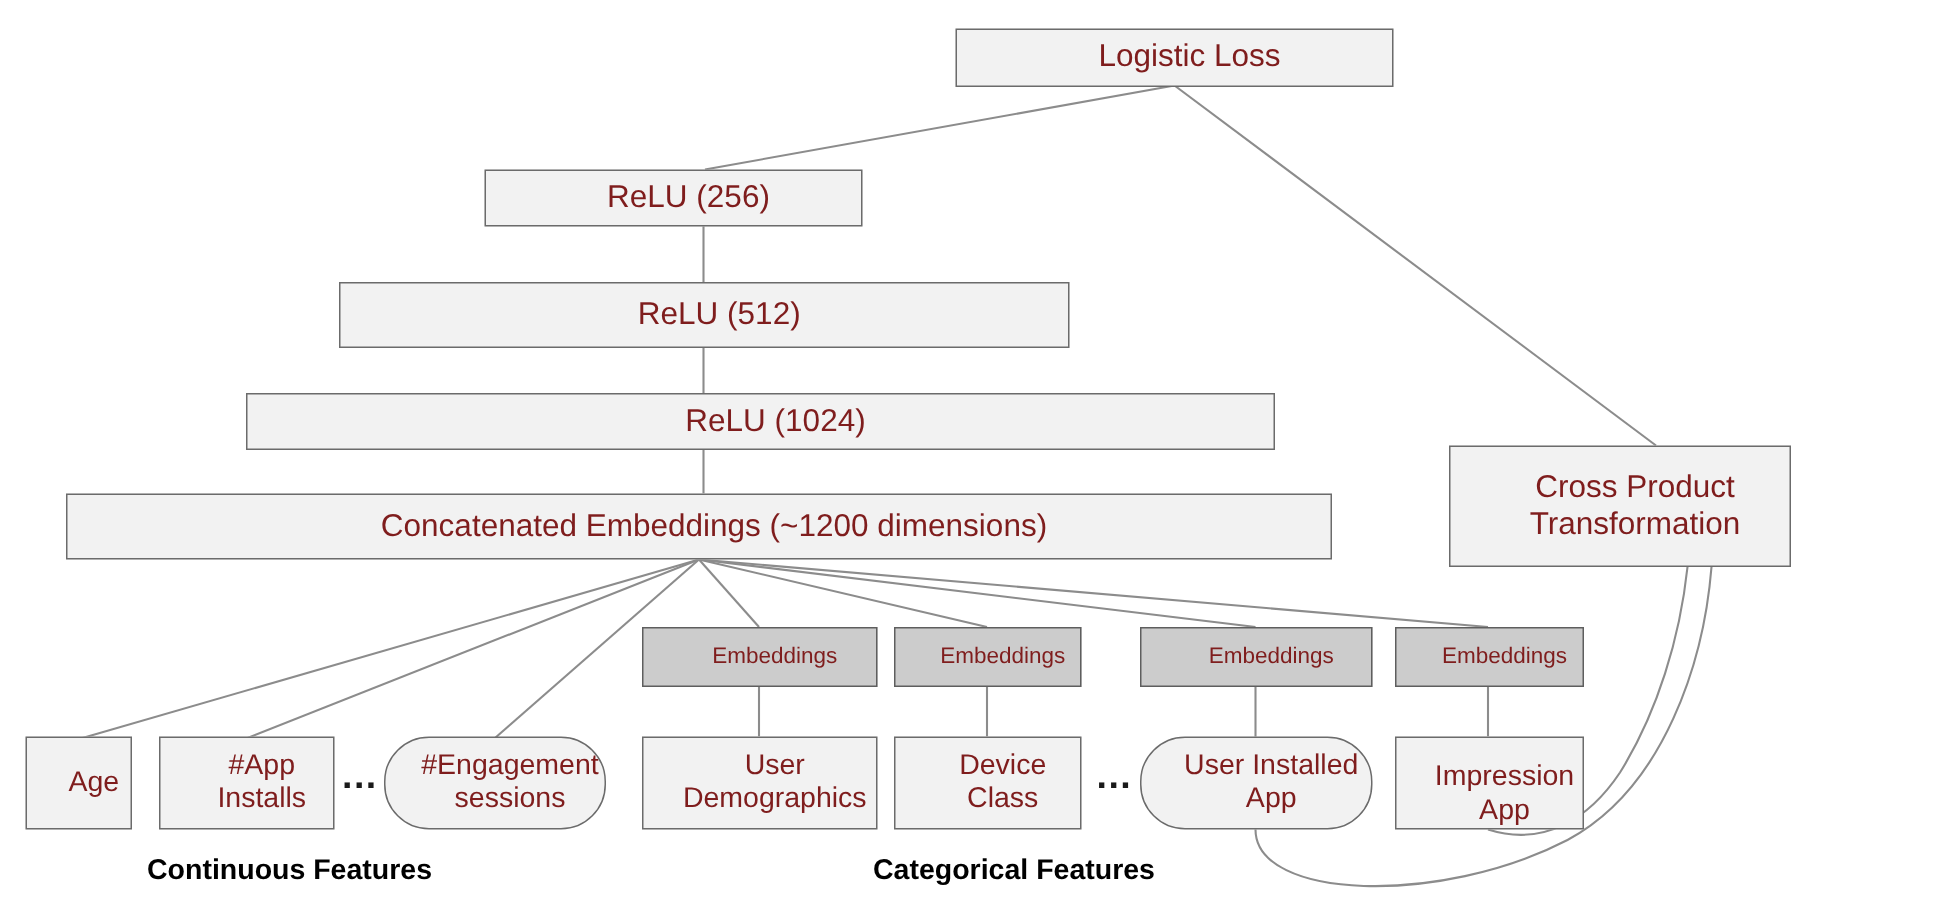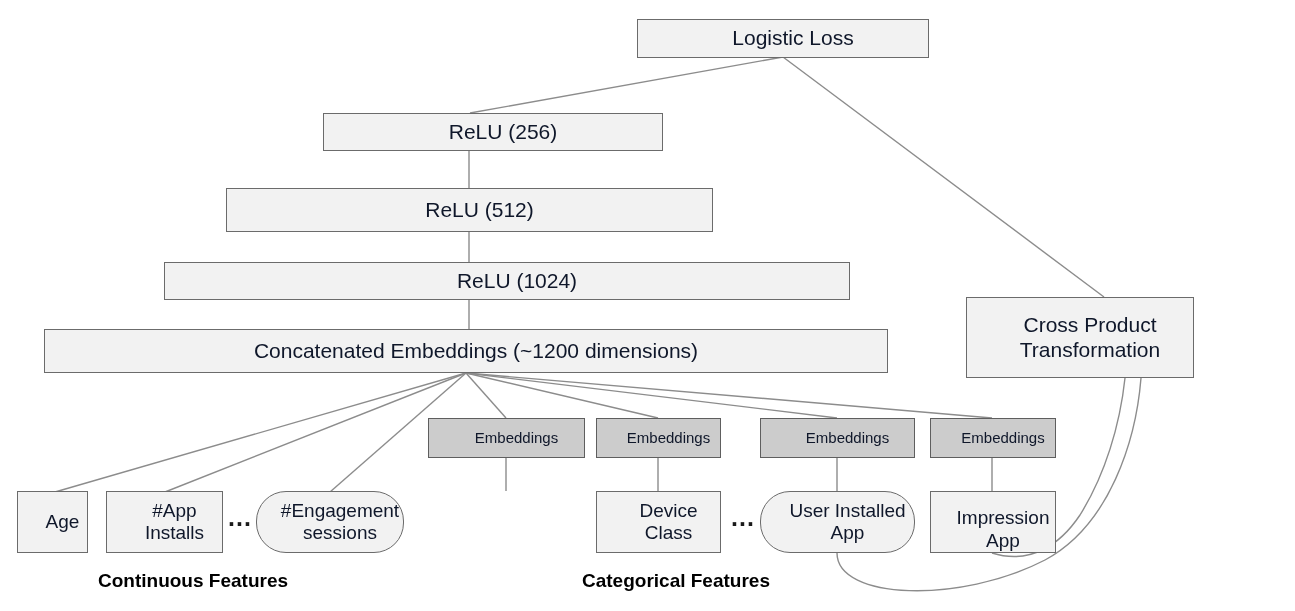--- a/index.html
+++ b/index.html
@@ -32,21 +32,21 @@
   }
   .node {
     position: absolute;
     box-sizing: border-box;
     background: #f2f2f2;
     border: 1.6px solid #6b6b6b;
     display: flex;
     align-items: center;
     justify-content: center;
     text-align: center;
-    color: #0f172a;
+    color: #7f1d1d;
     line-height: 1.18;
     padding-left: 20px;
   }
   .node.dark {
     background: #cccccc;
     border: 1.6px solid #5e5e5e;
   }
   .lbl {
     display: block;
     white-space: pre-line;
@@ -99,21 +99,21 @@
     <line x1="992" y1="458" x2="992" y2="491"></line>
 
     <path d="M 837 553 C 837 600 960 604 1045 560 C 1110 525 1136 440 1141 378"></path>
     <path d="M 992 553 C 1030 565 1060 545 1080 515 C 1105 475 1120 425 1125 378"></path>
   </svg>
 
   <div class="node t-lg" style="left:637px; top:19px; width:292px; height:39px;">
     <span class="lbl">Logistic Loss</span>
   </div>
 
-  <div class="node t-lg" style="left:323px; top:113px; width:340px; height:38px;">
+  <div class="node t-lg" style="left:323px; top:113px; width:252px; height:38px;">
     <span class="lbl">ReLU (256)</span>
   </div>
 
   <div class="node t-lg" style="left:226px; top:188px; width:487px; height:44px;">
     <span class="lbl">ReLU (512)</span>
   </div>
 
   <div class="node t-lg" style="left:126px; top:262px; width:686px; height:38px;margin-left:38px;">
     <span class="lbl">ReLU (1024)</span>
   </div>
@@ -148,20 +148,24 @@
 Installs</span>
   </div>
 
   <div class="ellipsis" style="left:228px; top:505px;">...</div>
 
   <div class="node t-md" style="left:256px; top:491px; width:148px; height:62px;border-radius:30px;">
     <span class="lbl">#Engagement
 sessions</span>
   </div>
 
+  <div class="node t-md" style="left:428px; top:491px; width:157px; height:62px;">
+    <span class="lbl">User
+Demographics</span>
+  </div>
   <div class="node t-md" style="left:596px; top:491px; width:125px; height:62px;">
     <span class="lbl">Device
 Class</span>
   </div>
 
   <div class="ellipsis" style="left:731px; top:505px;">...</div>
 
   <div class="node t-md" style="left:760px; top:491px; width:155px; height:62px;border-radius:30px;">
     <span class="lbl">User Installed
 App</span>

